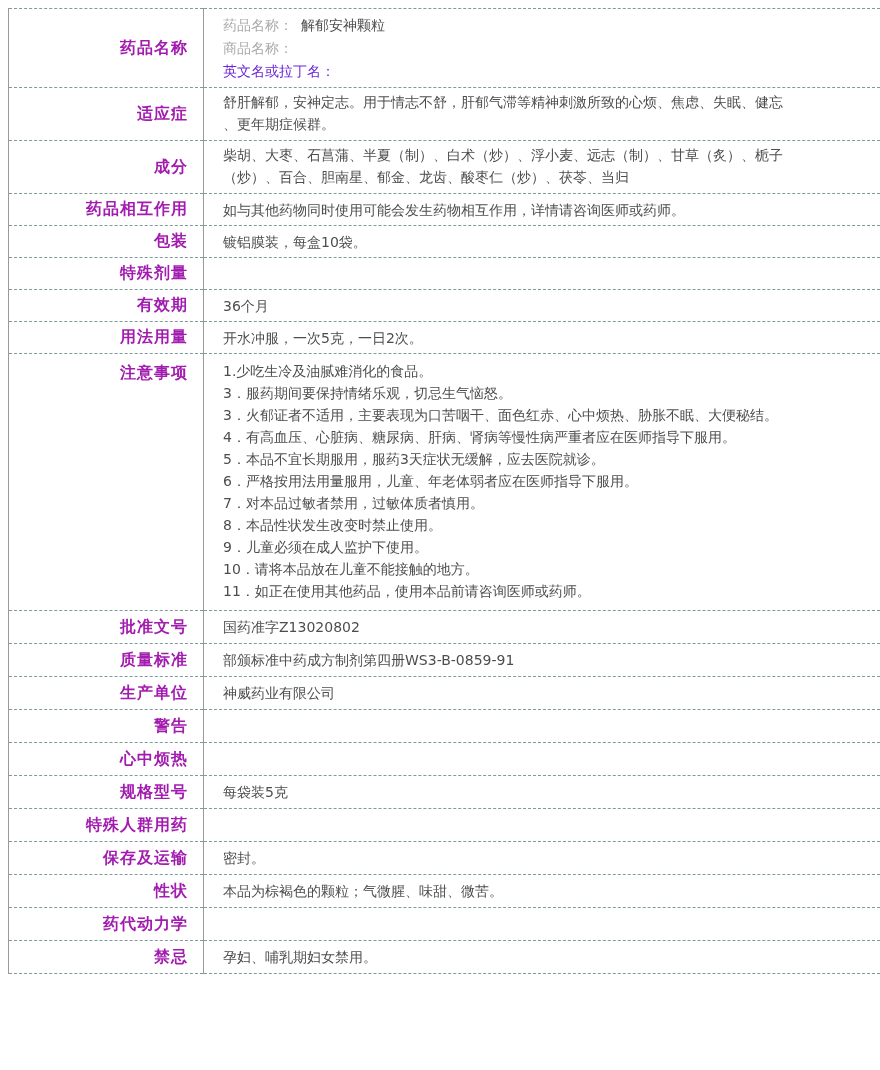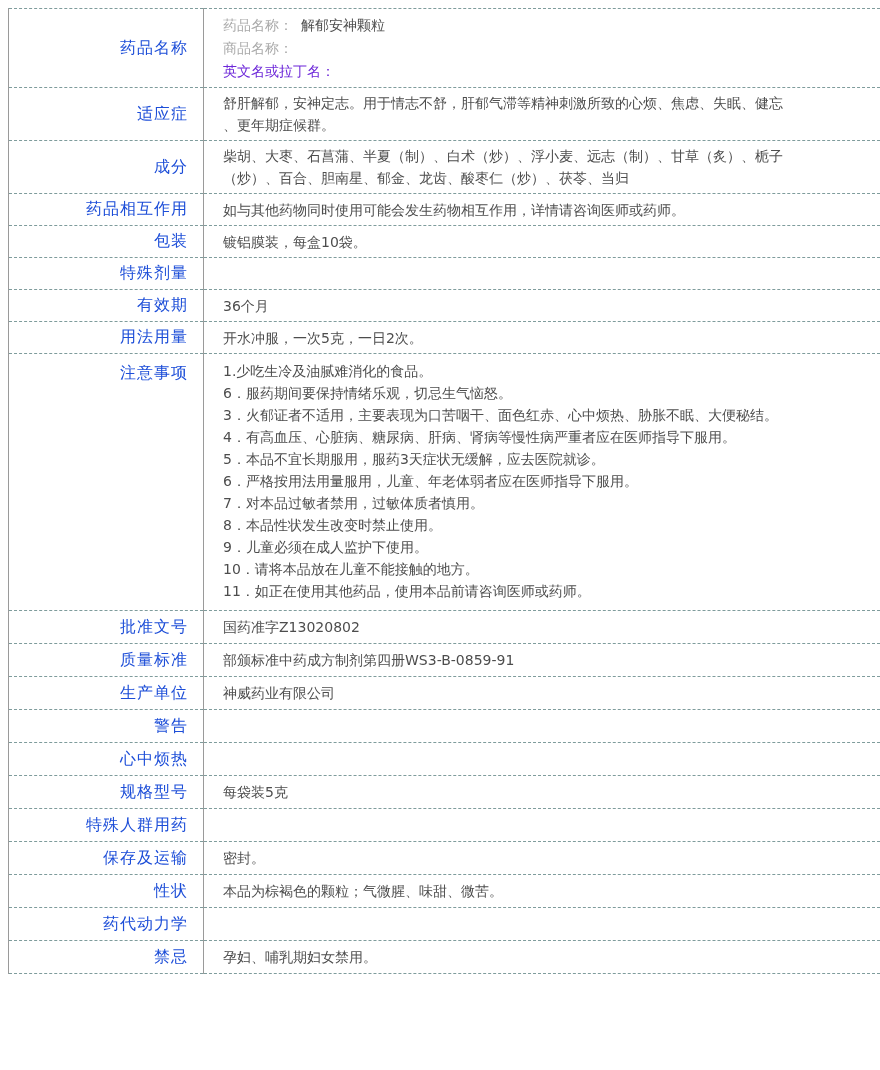--- a/index.html
+++ b/index.html
@@ -28,36 +28,36 @@
     border-bottom: 1px dashed #7f9c9c;
     border-left: 1px solid #9a9a9a;
   }
   col.c-label { width: 195px; }
   td {
     border-top: 1px dashed #7f9c9c;
     overflow: hidden;
   }
   td.label {
     font-size: 16px;
-    font-weight: normal;
-    color: #1d4ed8;
+    font-weight: bold;
+    color: #a21caf;
     text-align: right;
     vertical-align: middle;
     padding: 0 15px 0 0;
     border-right: 1px solid #9a9a9a;
     letter-spacing: 1px;
   }
   td.value {
     font-size: 14px;
     color: #4d4d4d;
     vertical-align: middle;
     padding: 4px 10px 4px 19px;
     line-height: 22px;
   }
-  .pre { white-space: pre-wrap; }
+  .pre { white-space: pre-wrap; font-family: Liberation Mono, monospace; }
   tr.r-name { height: 79px; }
   tr.r-2a { height: 52px; }
   tr.r-2b { height: 53px; }
   tr.r-1s { height: 32px; }
   tr.r-1m { height: 33px; }
   tr.r-notes td.label {
     vertical-align: top;
     padding-top: 9px;
   }
   tr.r-notes td.value {
@@ -134,21 +134,21 @@
 
     <tr class="r-1s">
       <td class="label">用法用量</td>
       <td class="value">开水冲服，一次5克，一日2次。</td>
     </tr>
 
     <tr class="r-notes">
       <td class="label">注意事项</td>
       <td class="value">
         <div class="note-line">1.少吃生冷及油腻难消化的食品。</div>
-        <div class="note-line">6．服药期间要保持情绪乐观，切忌生气恼怒。</div>
+        <div class="note-line">3．服药期间要保持情绪乐观，切忌生气恼怒。</div>
         <div class="note-line">3．火郁证者不适用，主要表现为口苦咽干、面色红赤、心中烦热、胁胀不眠、大便秘结。</div>
         <div class="note-line">4．有高血压、心脏病、糖尿病、肝病、肾病等慢性病严重者应在医师指导下服用。</div>
         <div class="note-line">5．本品不宜长期服用，服药3天症状无缓解，应去医院就诊。</div>
         <div class="note-line">6．严格按用法用量服用，儿童、年老体弱者应在医师指导下服用。</div>
         <div class="note-line">7．对本品过敏者禁用，过敏体质者慎用。</div>
         <div class="note-line">8．本品性状发生改变时禁止使用。</div>
         <div class="note-line">9．儿童必须在成人监护下使用。</div>
         <div class="note-line">10．请将本品放在儿童不能接触的地方。</div>
         <div class="note-line">11．如正在使用其他药品，使用本品前请咨询医师或药师。</div>
       </td>

